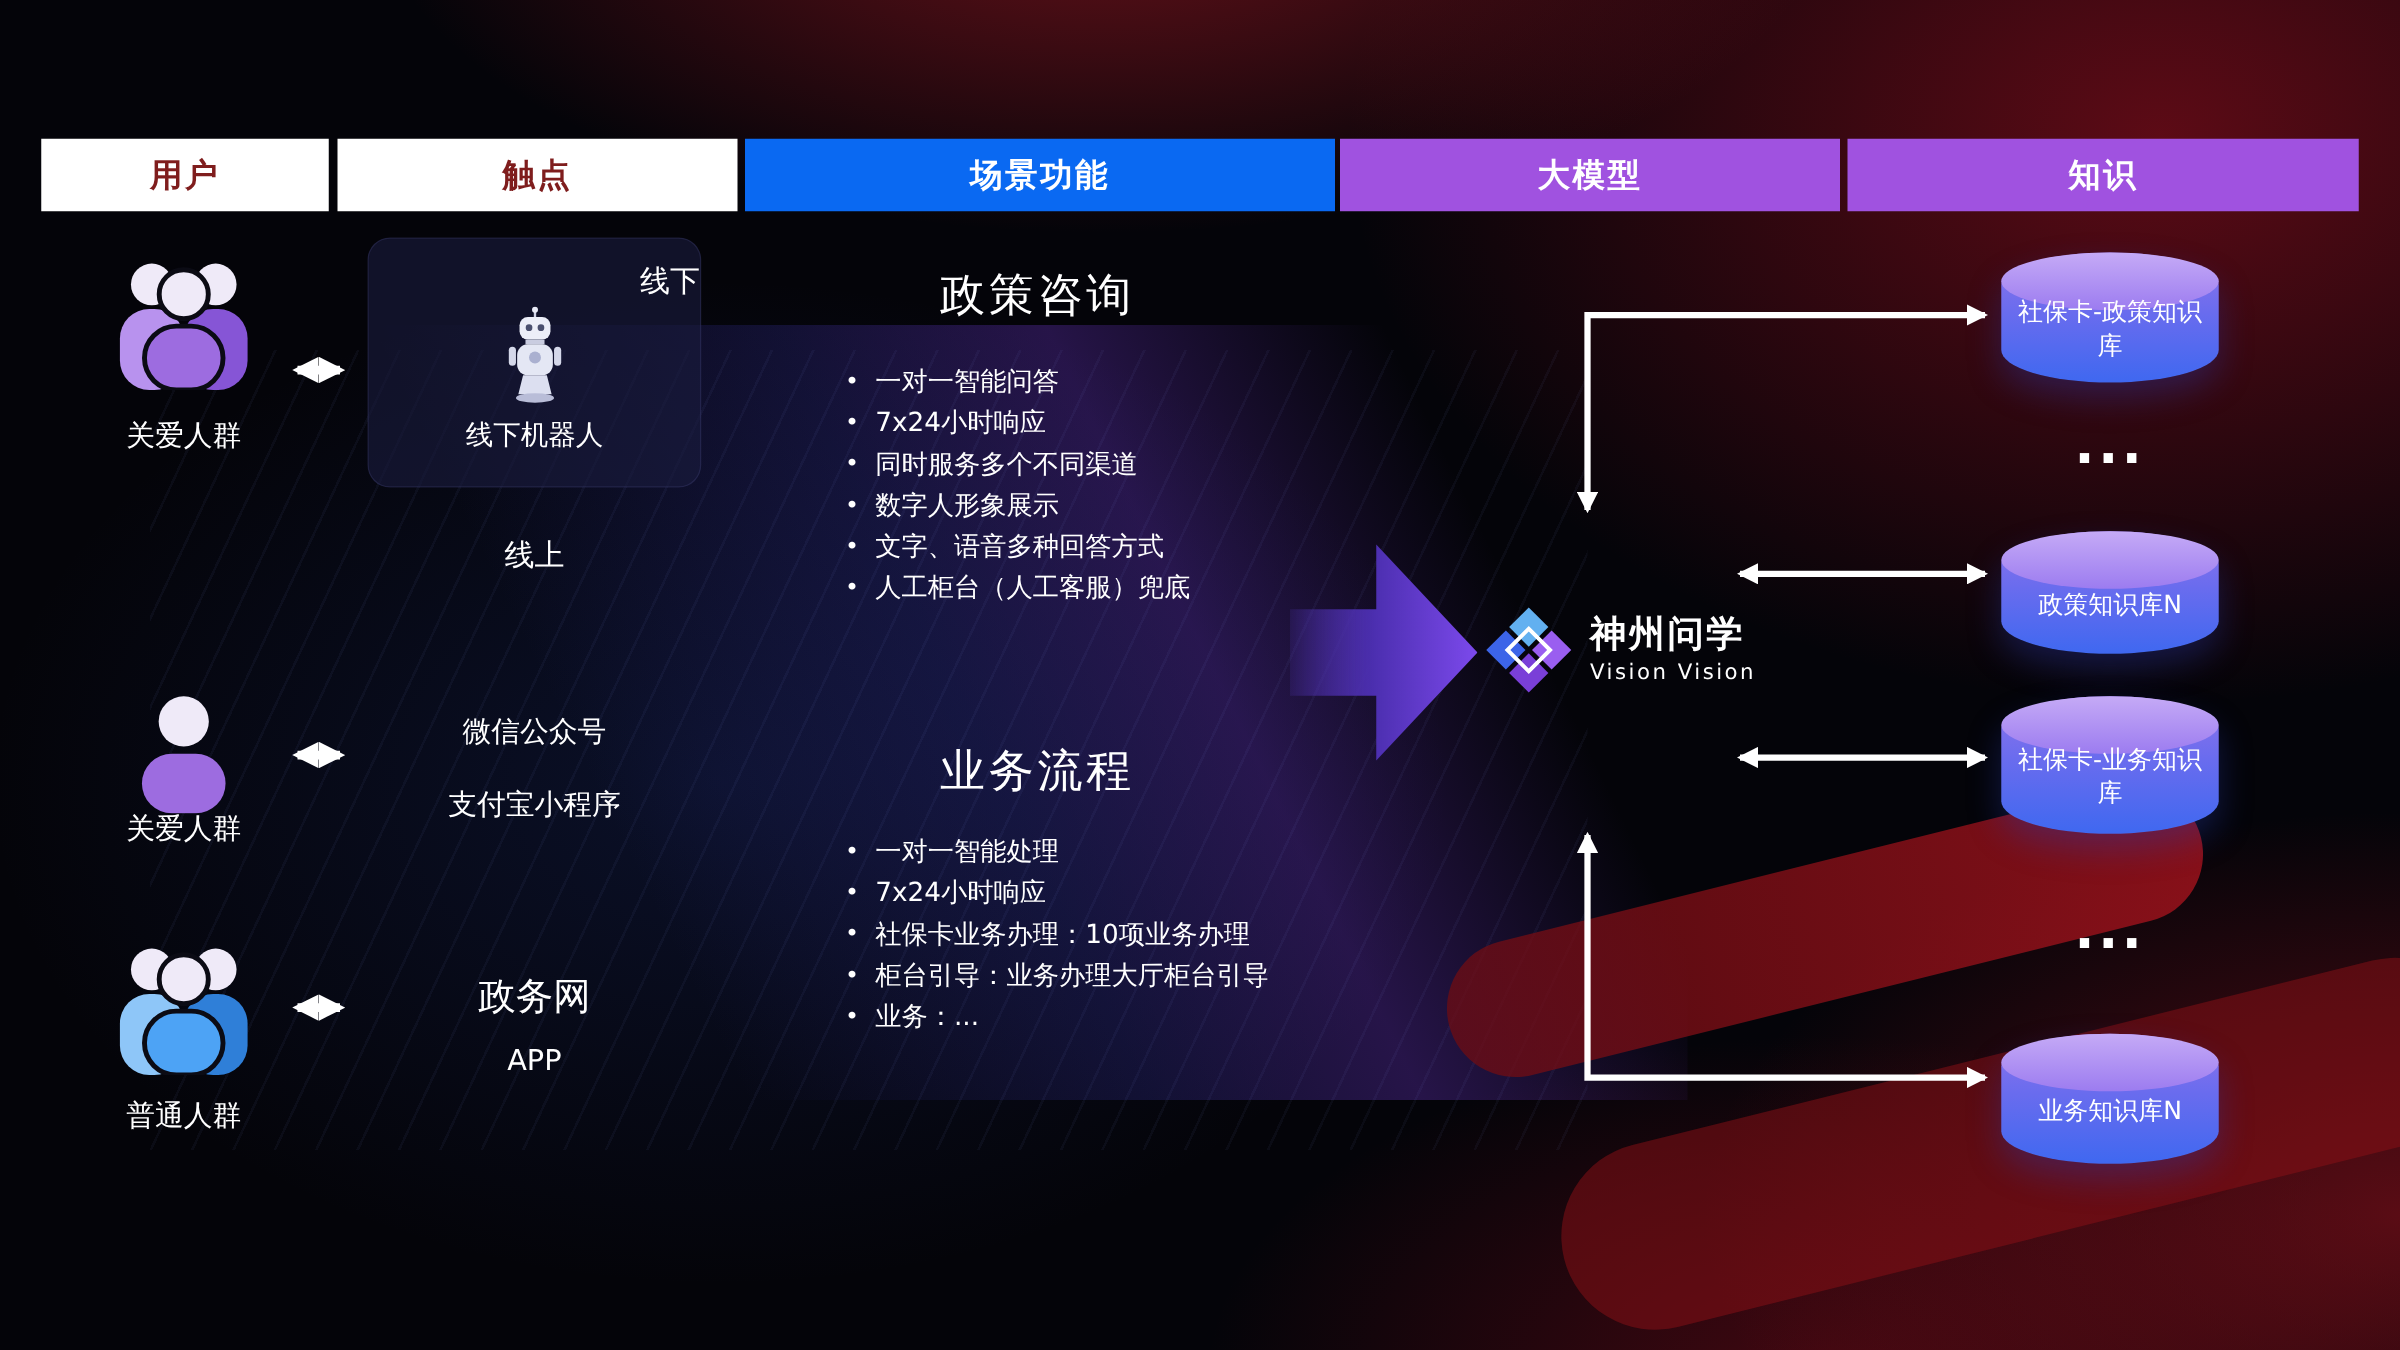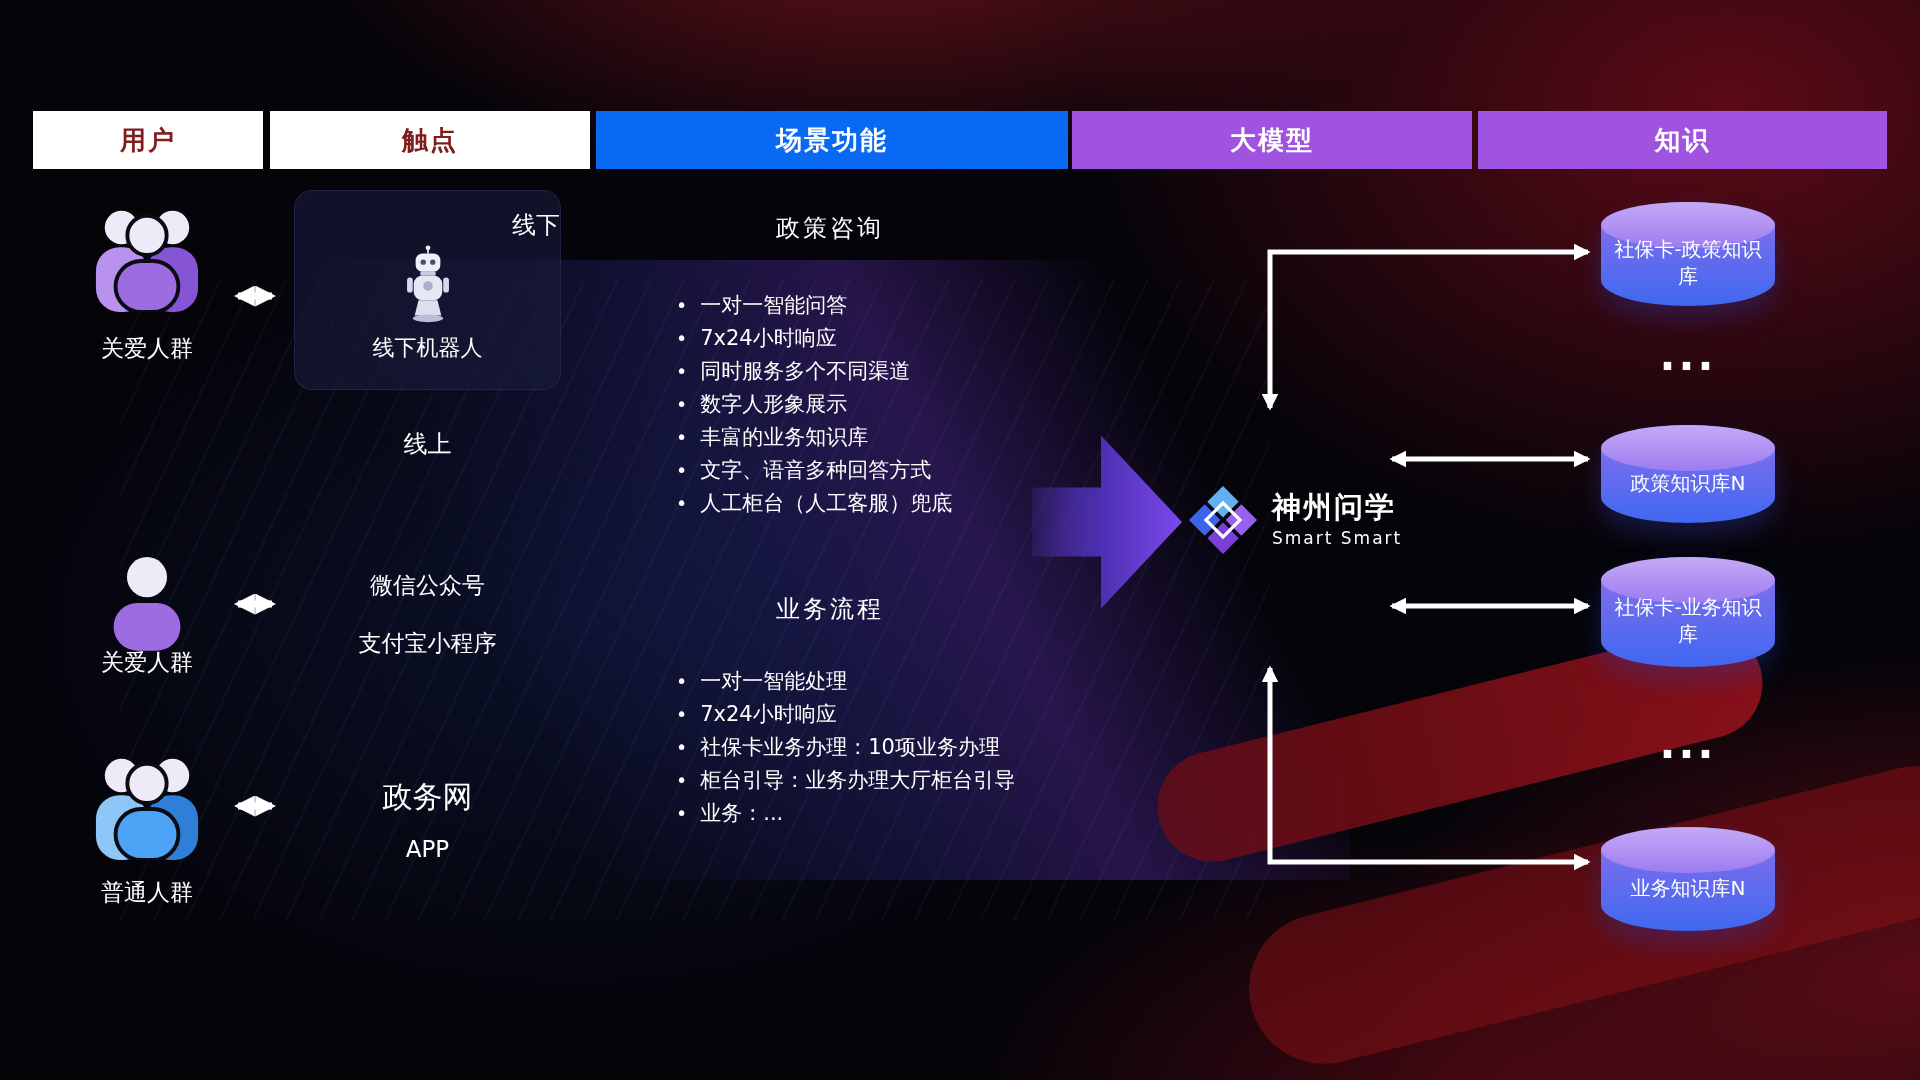--- a/index.html
+++ b/index.html
@@ -46,21 +46,21 @@
   .offline-box {
     position:absolute; left:294px; top:190px; width:267px; height:200px;
     background:rgba(26,27,62,.62); border:1px solid rgba(130,130,210,.14);
     border-radius:18px;
   }
   .offline-box .tp-title { position:absolute; left:0; right:0; top:18px; text-align:right; font-size:24px; }
   .offline-box .robot { position:absolute; left:0; right:0; top:54px; display:flex; justify-content:center; }
   .offline-box .tp-robot-label { position:absolute; left:0; right:0; top:142px; text-align:center; font-size:22px; }
 
   
-  .sec-title { position:absolute; width:350px; text-align:center; font-size:24px; letter-spacing:3px; }
+  .sec-title { position:absolute; width:350px; text-align:center; font-size:36px; letter-spacing:3px; }
   .feature-list { position:absolute; list-style:none; margin:0; padding:0; font-size:21px; color:#fff; }
   .feature-list li { display:flex; align-items:center; height:33px; white-space:nowrap; }
   .feature-list li::before { content:"•"; margin-right:13px; font-size:19px; }
 
   
   .big-arrow {
     position:absolute; left:1032px; top:426px; width:150px; height:192px;
     background:linear-gradient(90deg, rgba(58,44,140,.12) 0%, #4c2fb0 45%, #7c49ec 100%);
     clip-path:polygon(0% 32%, 46% 32%, 46% 5%, 100% 50%, 46% 95%, 46% 68%, 0% 68%);
     filter:drop-shadow(0 0 26px rgba(118,72,236,.45));
@@ -161,21 +161,20 @@
   <div class="ctext" style="left:294px; width:267px; top:628px; font-size:23px;">支付宝小程序</div>
   <div class="ctext" style="left:294px; width:267px; top:777px; font-size:30px;">政务网</div>
   <div class="ctext" style="left:294px; width:267px; top:836px; font-size:23px;">APP</div>
 
   <div class="sec-title" style="left:655px; top:212px;">政策咨询</div>
   <ul class="feature-list" style="left:676px; top:288px;">
     <li>一对一智能问答</li>
     <li>7x24小时响应</li>
     <li>同时服务多个不同渠道</li>
     <li>数字人形象展示</li>
-    <li>丰富的业务知识库</li>
     <li>文字、语音多种回答方式</li>
     <li>人工柜台（人工客服）兜底</li>
   </ul>
 
   <div class="sec-title" style="left:655px; top:593px;">业务流程</div>
   <ul class="feature-list" style="left:676px; top:664px;">
     <li>一对一智能处理</li>
     <li>7x24小时响应</li>
     <li>社保卡业务办理：10项业务办理</li>
     <li>柜台引导：业务办理大厅柜台引导</li>
@@ -189,21 +188,21 @@
       <g transform="rotate(45 40 40)">
         <rect x="14" y="14" width="24" height="24" fill="#62b0f0"></rect>
         <rect x="42" y="14" width="24" height="24" fill="#9a5ef0"></rect>
         <rect x="14" y="42" width="24" height="24" fill="#3c64e8"></rect>
         <rect x="42" y="42" width="24" height="24" fill="#7a3fd8"></rect>
         <rect x="27" y="27" width="26" height="26" fill="none" stroke="#ffffff" stroke-width="3.5"></rect>
       </g>
     </svg>
     <div class="logo-text">
       <div class="logo-name">神州问学</div>
-      <div class="logo-sub">Smart Smart</div>
+      <div class="logo-sub">Vision Vision</div>
     </div>
   </div>
 
   <div class="db" style="top:202px; height:104px;">
     <div class="db-cap"></div>
     <div class="db-label">社保卡-政策知识库</div>
   </div>
   <div class="ellipsis" style="top:346px;">...</div>
   <div class="db" style="top:425px; height:98px;">
     <div class="db-cap"></div>

